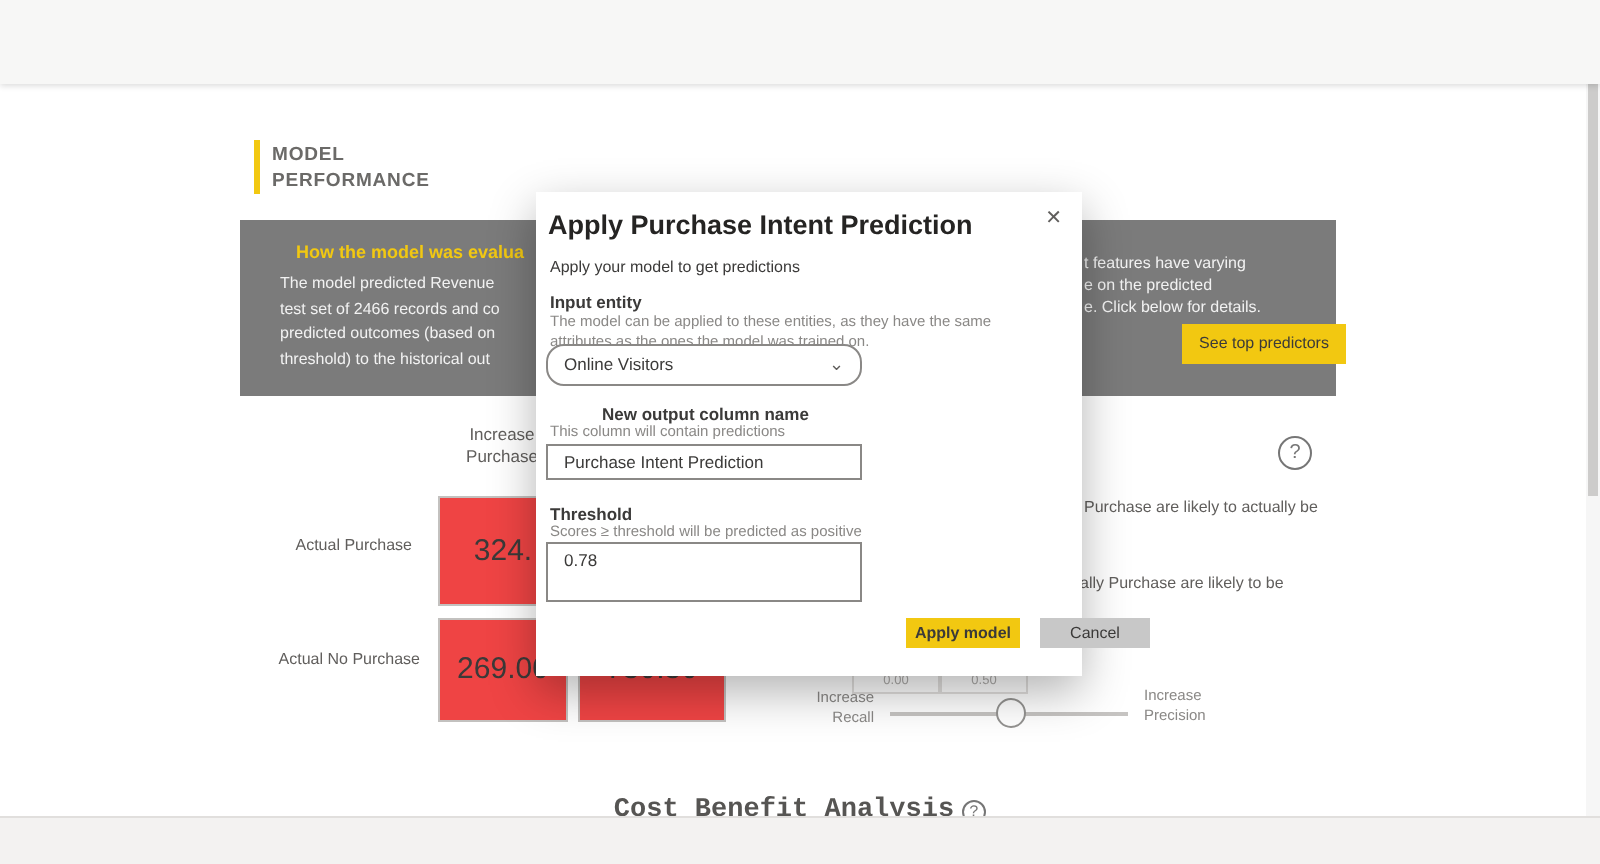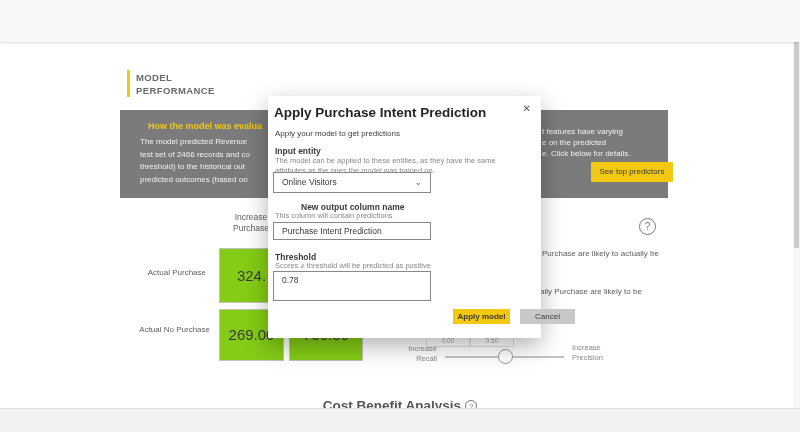--- a/index.html
+++ b/index.html
@@ -27,21 +27,21 @@
   .banner-head { left:148px; top:121px; font-size:9px; font-weight:bold; color:#F2C811; }
   .banner-left { left:140px; top:136px; width:130px; font-size:8px; color:#f2f2f2; line-height:12.5px; }
   .banner-right { left:542px; top:126px; width:126px; font-size:8px; color:#f2f2f2; line-height:11px; }
   .banner-btn { left:543px; top:162px; width:82px; height:20px; background:#F2C811; font-size:8px; line-height:20px; }
 
   
   .mx-colhead { left:230px; top:212px; font-size:8.5px; color:#605e5c; line-height:10.5px; text-align:center; width:42px; }
   .mx-rowlab { font-size:8px; color:#605e5c; text-align:right; }
   .mx-rl1 { left:116px; top:268px; width:90px; }
   .mx-rl2 { left:116px; top:325px; width:94px; }
-  .mx-cell { border:1px solid #c3c1bf; background:#84cc16; text-align:center; font-size:15px; color:#3b3a39; }
+  .mx-cell { border:1px solid #c3c1bf; background:#ef4444; text-align:center; font-size:15px; color:#3b3a39; }
   .mx-c11 { left:219px; top:248px; width:65px; height:55px; line-height:53px; }
   .mx-c21 { left:219px; top:309px; width:65px; height:52px; line-height:50px; }
   .mx-c22 { left:289px; top:309px; width:74px; height:52px; line-height:50px; }
 
   
   .help-circle { width:17px; height:17px; border:1px solid #767676; border-radius:50%; color:#767676;
                  font-size:10px; line-height:15px; text-align:center; }
   .help-main { left:639px; top:218px; }
   .frag { font-size:8px; color:#605e5c; }
   .frag1 { left:542px; top:249px; }
@@ -51,21 +51,21 @@
   .tickbox { border:1px solid #e2e0de; background:#fff; font-size:6.5px; color:#aeacaa; text-align:center; line-height:20px; }
   .tb1 { left:426px; top:330px; width:44px; height:17px; }
   .tb2 { left:470px; top:330px; width:44px; height:17px; }
   .sl-label { font-size:7.5px; color:#8a8886; line-height:9.5px; }
   .sl-left { left:393px; top:344px; width:44px; text-align:right; }
   .sl-right { left:572px; top:343px; text-align:left; }
   .sl-track { left:445px; top:356px; width:119px; height:2px; background:#c6c4c2; }
   .sl-handle { left:498px; top:349px; width:15px; height:15px; background:#fff; border:1px solid #949391; border-radius:50%; }
 
   
-  .cb-wrap { left:260px; top:398px; width:280px; display:flex; justify-content:center; align-items:center; gap:4px; z-index:1; }
+  .cb-wrap { left:260px; top:398px; width:280px; display:flex; justify-content:center; align-items:center; gap:4px; z-index:1;font-family:Liberation Mono, monospace; }
   .cb-title { font-size:13.5px; font-weight:600; color:#565553; }
   .cb-help { width:12px; height:12px; border:1px solid #767676; border-radius:50%; color:#767676;
              font-size:8px; line-height:11px; text-align:center; }
 
   
   .tabbar { left:0; top:408px; width:800px; height:24px; background:#f3f2f1; border-top:1px solid #e1dfdd; z-index:5; }
   .tab-arrow { top:413px; font-size:9px; color:#7a7977; }
   .ta-prev { left:4px; } .ta-next { left:13px; }
   .tab { top:408px; height:24px; font-size:7.5px; text-align:center; line-height:23px; border-right:1px solid #dcdad8; color:#605e5c; cursor:pointer; }
   .tab-active { left:18px; width:71px; background:#fff; color:#3b3a39; border-left:1px solid #dcdad8; border-bottom:2px solid #F2C811; }
@@ -80,21 +80,21 @@
   .modal { left:268px; top:96px; width:273px; height:242px; background:#fff; box-shadow:0 8px 22px rgba(0,0,0,.30); z-index:10; }
   .m-title { left:6px; top:9px; font-size:13.5px; font-weight:600; color:#252423; }
   .m-close { right:10px; top:7px; font-size:10px; color:#605e5c; cursor:pointer; }
   .m-sub { left:7px; top:33px; font-size:8px; color:#3b3a39; }
   .m-label { font-size:8.5px; font-weight:bold; color:#3b3a39; }
   .m-desc { font-size:7.5px; color:#8a8886; line-height:9.5px; }
   .m-lab1 { left:7px; top:50px; } .m-desc1 { left:7px; top:60px; width:252px; }
   .m-lab2 { left:7px; top:106px;padding-left:26px; } .m-desc2 { left:7px; top:115px; }
   .m-lab3 { left:7px; top:156px; } .m-desc3 { left:7px; top:165px; }
   .m-field { left:5px; width:158px; border:1px solid #8a8886; background:#fff; font-size:8.5px; color:#3b3a39; }
-  .m-drop { top:76px; height:21px; line-height:19px; padding-left:8px; }
+  .m-drop { top:76px; height:21px; line-height:19px; padding-left:8px;border-radius:9px; }
   .m-chevron { right:8px; top:0; font-size:9px; color:#605e5c; }
   .m-in1 { top:126px; height:18px; line-height:16px; padding-left:8px; }
   .m-in2 { top:175px; height:30px; line-height:16px; padding-left:8px; }
   .m-apply { left:137px; top:213px; width:57px; height:15px; background:#F2C811; font-size:8px; line-height:15px; font-weight:600; }
   .m-cancel { left:204px; top:213px; width:55px; height:15px; background:#c8c8c8; font-size:8px; line-height:15px; }
 </style>
 </head>
 <body>
 
 <div class="canvas">
@@ -110,22 +110,22 @@
   <div class="abs sec-title">
     <div>MODEL</div>
     <div>PERFORMANCE</div>
   </div>
 
   <div class="abs banner"></div>
   <div class="abs banner-head">How the model was evalua</div>
   <div class="abs banner-left">
     <div>The model predicted Revenue</div>
     <div>test set of 2466 records and co</div>
+    <div>predicted outcomes (based on</div>
     <div>threshold) to the historical out</div>
-    <div>predicted outcomes (based on</div>
   </div>
   <div class="abs banner-right">
     <div>t features have varying</div>
     <div>e on the predicted</div>
     <div>e.  Click below for details.</div>
   </div>
   <div class="abs btn banner-btn">See top predictors</div>
 
   <div class="abs mx-colhead">
     <div>Increase</div>

